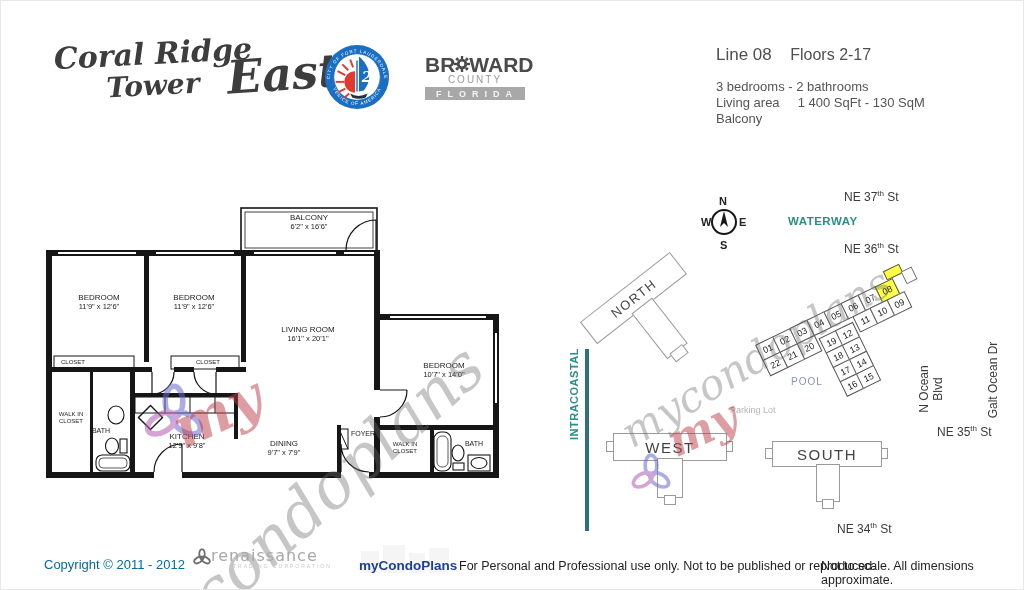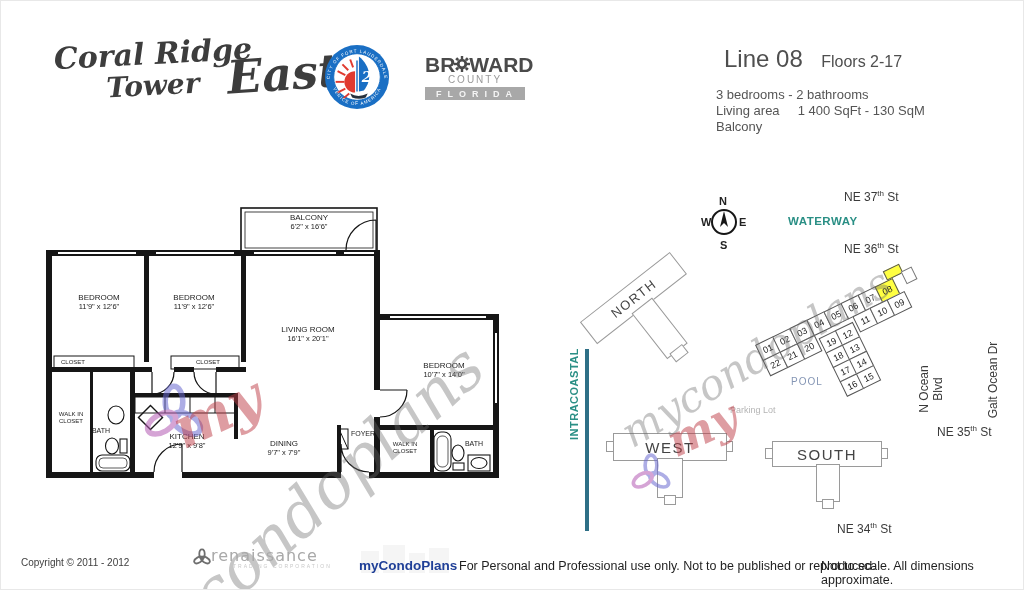--- a/index.html
+++ b/index.html
@@ -12,21 +12,21 @@
   .title-l2{font-size:28px;line-height:30px;transform:rotate(-3deg);}
   .title-east{position:absolute;left:226px;top:46px;font-family:"DejaVu Serif", serif;
               font-style:italic;font-weight:bold;font-size:46px;color:#3d3d3d;transform:rotate(-4deg);}
   .seal{position:absolute;left:322px;top:42px;}
   .broward{position:absolute;left:424px;top:52px;width:100px;}
   .broward-row{display:flex;align-items:center;font-weight:bold;font-size:21px;color:#4a4a4a;letter-spacing:0px;}
   .broward-county{font-size:10px;color:#9a9a9a;text-align:center;letter-spacing:2px;margin-top:-3px;}
   .broward-fl{margin-top:2px;background:#a8a8a8;color:#f4f4f4;font-size:9px;font-weight:bold;
               letter-spacing:6px;text-align:center;padding:2px 0 1px 4px;}
   .unit-info{position:absolute;left:715px;top:44px;color:#4f4f4f;}
-  .line-label{font-size:24px;margin-left:8px;}
+  .line-label{font-size:17px;}
   .floors-label{font-size:16px;margin-left:14px;}
   .specs{margin-top:14px;font-size:13px;line-height:16px;color:#555;}
   .spec-label{display:inline-block;width:78px;}
   
   .plan{position:absolute;left:43px;top:192px;width:465px;height:295px;}
   .plan-label{position:absolute;text-align:center;color:#1c1c1c;font-size:8px;line-height:9px;}
   .plan-label .dims{font-size:7.5px;}
   .lbl-tiny{font-size:6px;line-height:7px;}
   
   .wm{position:absolute;font-family:"DejaVu Serif", serif;font-style:italic;
@@ -75,21 +75,21 @@
   .b-west{left:612px;top:432px;width:120px;height:80px;}
   .b-west .bar{left:0;top:0;width:112px;height:26px;font-size:15px;}
   .b-west .stemr{left:44px;top:25px;width:24px;height:38px;}
   .b-west .nub{left:51px;top:62px;width:10px;height:8px;}
   .b-south{left:771px;top:440px;width:116px;height:76px;}
   .b-south .bar{left:0;top:0;width:108px;height:24px;font-size:15px;}
   .b-south .stemr{left:44px;top:23px;width:22px;height:36px;}
   .b-south .nub{left:50px;top:58px;width:10px;height:8px;}
   .side-nub{position:absolute;border:1px solid #9a9a9a;background:#fff;width:7px;height:9px;}
   
-  .footer-copy{position:absolute;left:20px;top:556px;font-size:10px;color:#404040;}
+  .footer-copy{position:absolute;left:43px;top:556px;font-size:13px;color:#0369a1;}
   .ren{position:absolute;left:192px;top:545px;}
   .ren-name{font-family:"DejaVu Sans", sans-serif;font-size:16px;color:#a9a9a9;letter-spacing:1px;}
   .ren-sub{font-size:5px;color:#c8c8c8;letter-spacing:2px;margin-left:22px;margin-top:-2px;}
   .mcp{position:absolute;left:358px;top:557px;font-size:13.5px;font-weight:bold;color:#1f3f97;}
   .mcp-sky{position:absolute;left:352px;top:544px;width:120px;height:28px;opacity:.5;}
   .mcp-sky div{position:absolute;background:#ececec;}
   .footer-disc{position:absolute;left:458px;top:558px;font-size:12.5px;color:#1f1f1f;}
   .footer-note{position:absolute;left:820px;top:558px;font-size:12.5px;color:#1f1f1f;}
 </style>
 </head>

